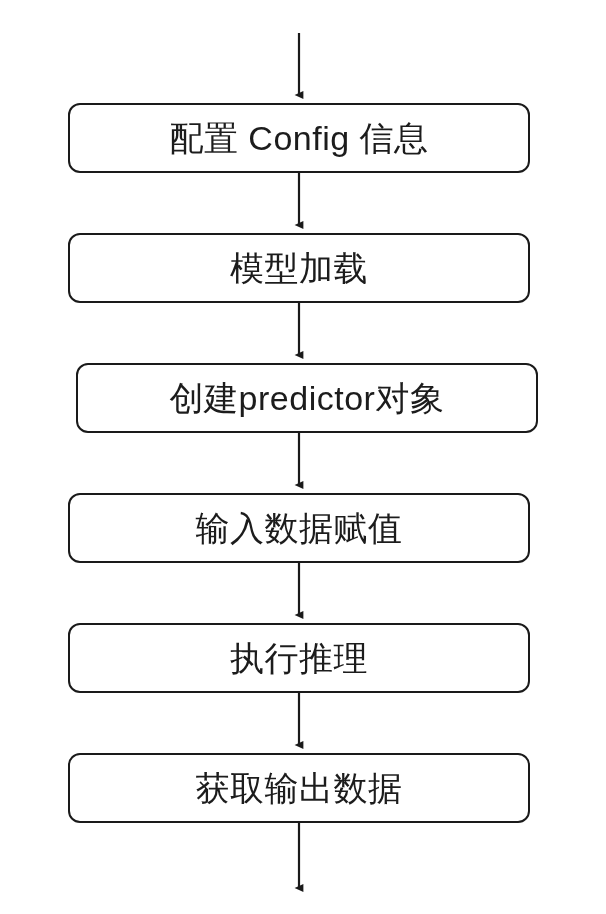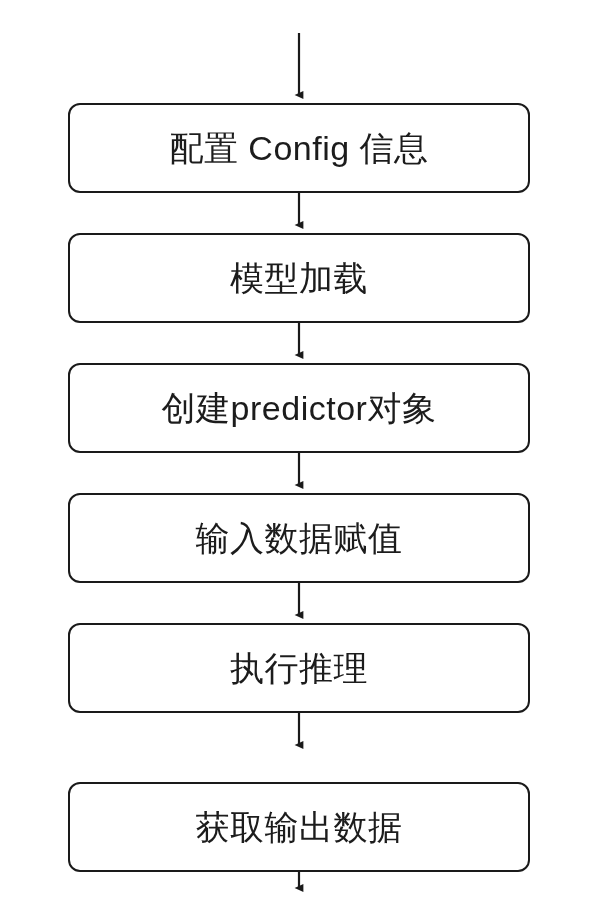--- a/index.html
+++ b/index.html
@@ -17,21 +17,21 @@
   #flowchart-canvas {
     position: absolute;
     inset: 0;
     width: 606px;
     height: 914px;
   }
   .flow-box {
     position: absolute;
     left: 68px;
     width: 462px;
-    height: 90px;
+    height: 70px;
     box-sizing: border-box;
     border: 2px solid #1a1a1a;
     border-radius: 12px;
     background: #ffffff;
     display: flex;
     align-items: center;
     justify-content: center;
   }
   .flow-box-label {
     font-size: 34px;
@@ -74,29 +74,29 @@
   </svg>
 
   <div class="flow-box" style="top:103px;">
     <span class="flow-box-label">配置 Config 信息</span>
   </div>
 
   <div class="flow-box" style="top:233px;align-items:center;">
     <span class="flow-box-label">模型加载</span>
   </div>
 
-  <div class="flow-box" style="top:363px;">
+  <div class="flow-box" style="top:363px;margin-left:8px;">
     <span class="flow-box-label">创建predictor对象</span>
   </div>
 
   <div class="flow-box" style="top:493px;">
     <span class="flow-box-label">输入数据赋值</span>
   </div>
 
   <div class="flow-box" style="top:623px;">
     <span class="flow-box-label">执行推理</span>
   </div>
 
-  <div class="flow-box" style="top:753px;margin-top:29px;">
+  <div class="flow-box" style="top:753px;">
     <span class="flow-box-label">获取输出数据</span>
   </div>
 
 </div>
 
 </body></html>

